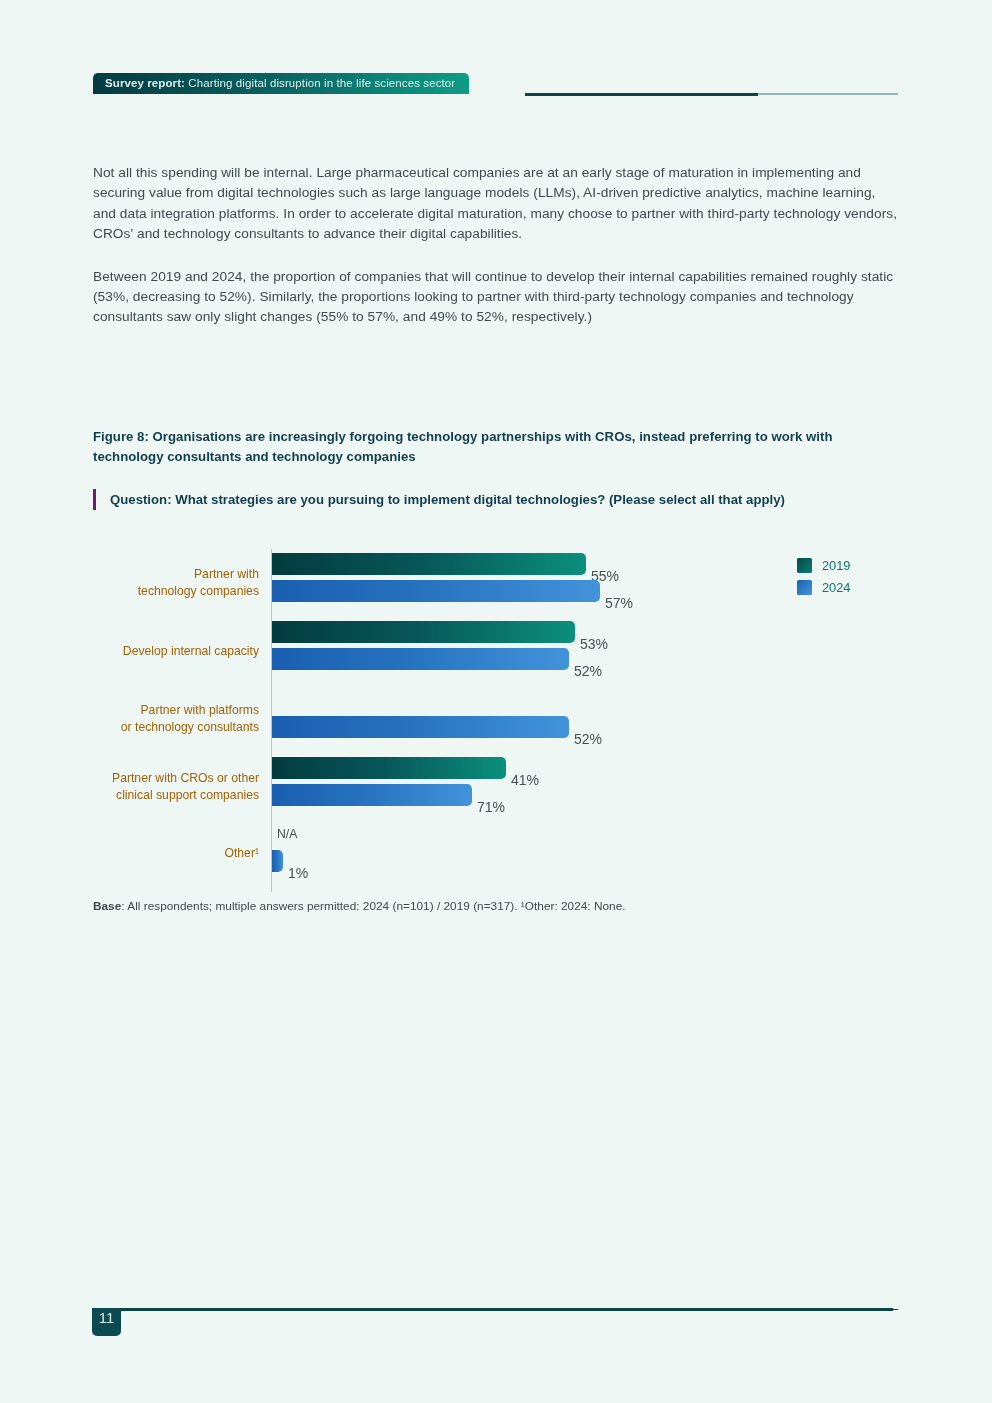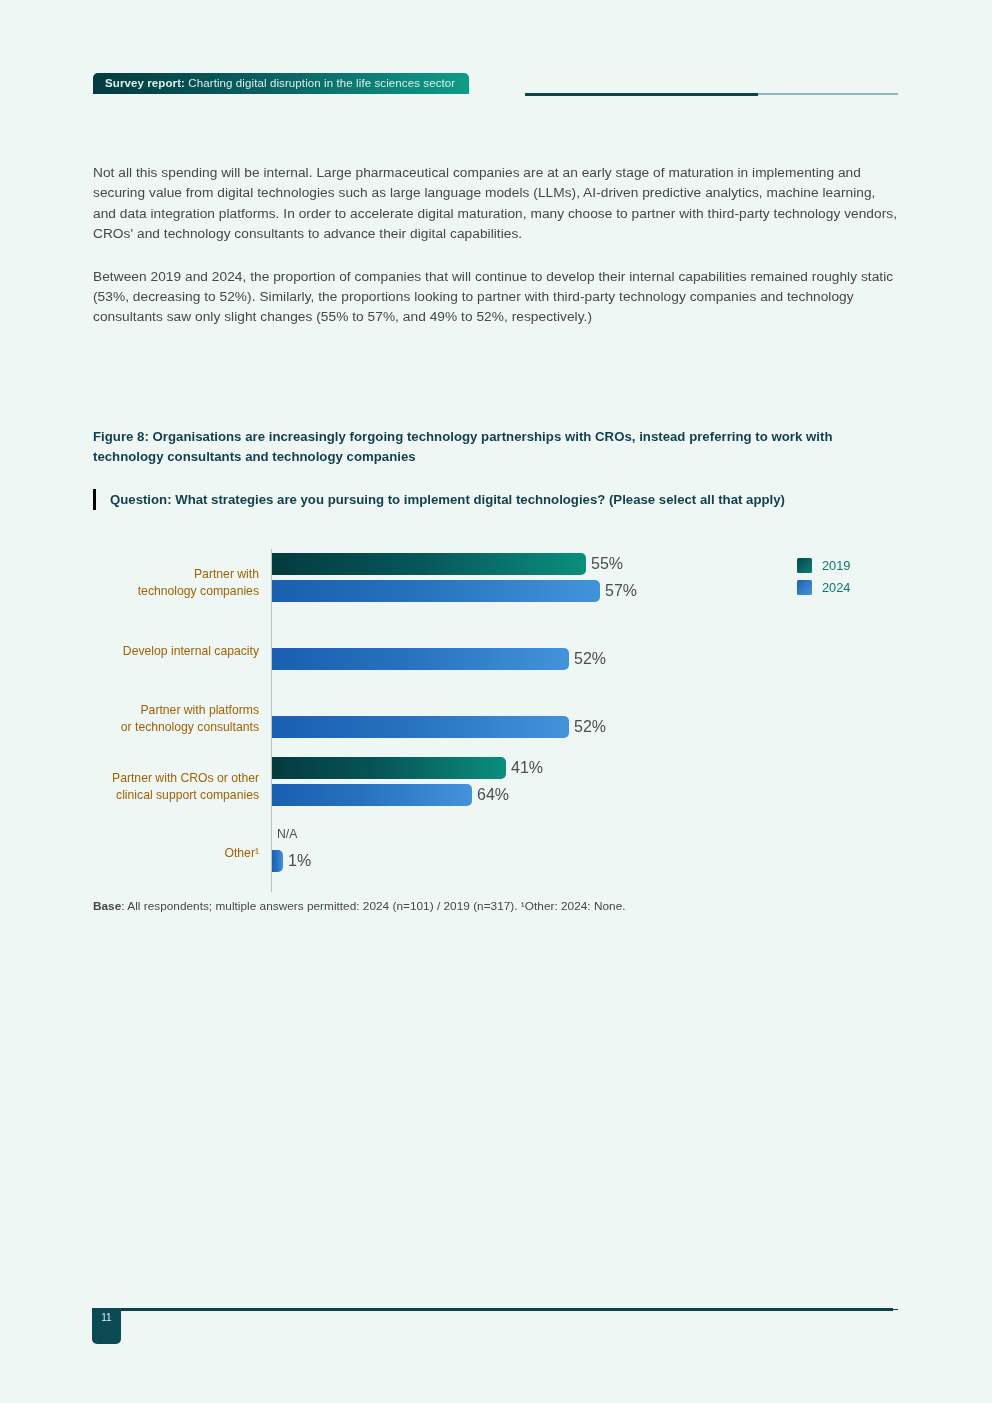--- a/index.html
+++ b/index.html
@@ -81,21 +81,21 @@
     line-height: 20px;
     color: #113e4e;
     letter-spacing: 0.02px;
   }
   .question-wrap {
     position: absolute;
     left: 93px;
     top: 489px;
     width: 790px;
     padding-left: 14px;
-    border-left: 3px solid #000000;
+    border-left: 3px solid #701a75;
     box-sizing: border-box;
   }
   .question-text {
     font-size: 13.2px;
     font-weight: bold;
     line-height: 21px;
     color: #113e4e;
   }
 
   
@@ -137,24 +137,24 @@
     position: absolute;
     left: 0;
     top: 0;
     height: 22px;
     border-radius: 0 5px 5px 0;
   }
   .bar.teal  { background: linear-gradient(90deg, #033b3f 0%, #07575a 48%, #0b8f7c 100%); }
   .bar.blue  { background: linear-gradient(90deg, #1a5fb0 0%, #2672bf 45%, #4393db 100%); }
   .bar-val {
     position: absolute;
-    top: 0;
+    top: 12px;
     height: 22px;
     line-height: 22px;
-    font-size: 16px;
+    font-size: 14px;
     color: #474f51;
     white-space: nowrap;
     padding-left: 5px;
   }
   .na-val {
     position: absolute;
     left: 184px;
     font-size: 12.2px;
     line-height: 22px;
     color: #474f51;
@@ -211,25 +211,25 @@
     top: 1309px;
     width: 43px;
     height: 1.2px;
     background: #0b4547;
   }
   .page-tab {
     position: absolute;
     left: 92px;
     top: 1308px;
     width: 29px;
-    height: 36px;
+    height: 28px;
     border-radius: 0 0 5px 5px;
     background: #0c4a53;
     color: #dceeec;
-    font-size: 10px;
+    font-size: 15px;
     line-height: 19px;
     text-align: center;
   }
 </style>
 </head>
 <body>
 
 <div class="header">
   <div class="header-banner">
     <b>Survey report:</b><span> Charting digital disruption in the life sciences sector</span>
@@ -275,20 +275,24 @@
     <div class="bar-row" style="top:27px;width:600px;">
       <div class="bar blue" style="width:328px;"></div>
       <div class="bar-val" style="left:328px;">57%</div>
     </div>
   </div>
 
   <div class="grp" style="top:76px;height:54px;">
     <div class="grp-label" style="top:22px;">
       <div>Develop internal capacity</div>
     </div>
+    <div class="bar-row" style="top:0px;width:600px;">
+      <div class="bar teal" style="width:303px;"></div>
+      <div class="bar-val" style="left:303px;">53%</div>
+    </div>
     <div class="bar-row" style="top:27px;width:600px;">
       <div class="bar blue" style="width:297px;"></div>
       <div class="bar-val" style="left:297px;">52%</div>
     </div>
   </div>
 
   <div class="grp" style="top:144px;height:54px;">
     <div class="grp-label" style="top:13px;">
       <div>Partner with platforms</div>
       <div>or technology consultants</div>
@@ -303,21 +307,21 @@
     <div class="grp-label" style="top:13px;">
       <div>Partner with CROs or other</div>
       <div>clinical support companies</div>
     </div>
     <div class="bar-row" style="top:0px;width:600px;">
       <div class="bar teal" style="width:234px;"></div>
       <div class="bar-val" style="left:234px;">41%</div>
     </div>
     <div class="bar-row" style="top:27px;width:600px;">
       <div class="bar blue" style="width:200px;"></div>
-      <div class="bar-val" style="left:200px;">64%</div>
+      <div class="bar-val" style="left:200px;">71%</div>
     </div>
   </div>
 
   <div class="grp" style="top:278px;height:54px;">
     <div class="grp-label" style="top:22px;">
       <div>Other¹</div>
     </div>
     <div class="na-val" style="top:0px;text-align:right;">N/A</div>
     <div class="bar-row" style="top:27px;width:600px;">
       <div class="bar blue" style="width:11px;"></div>

